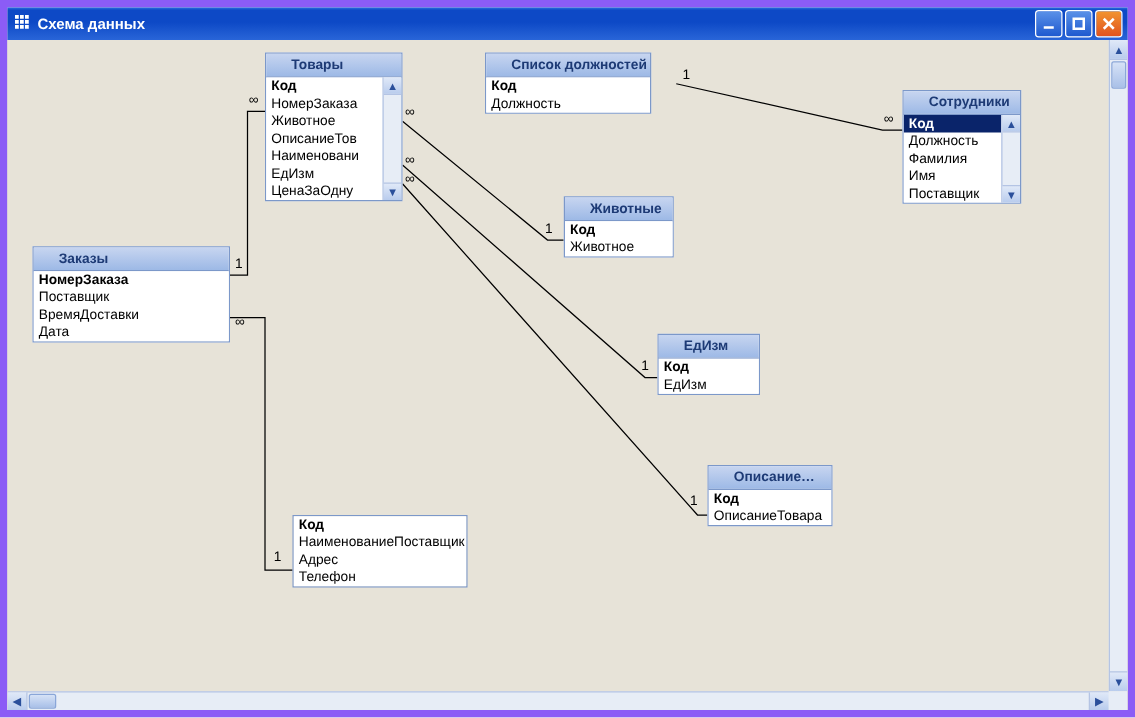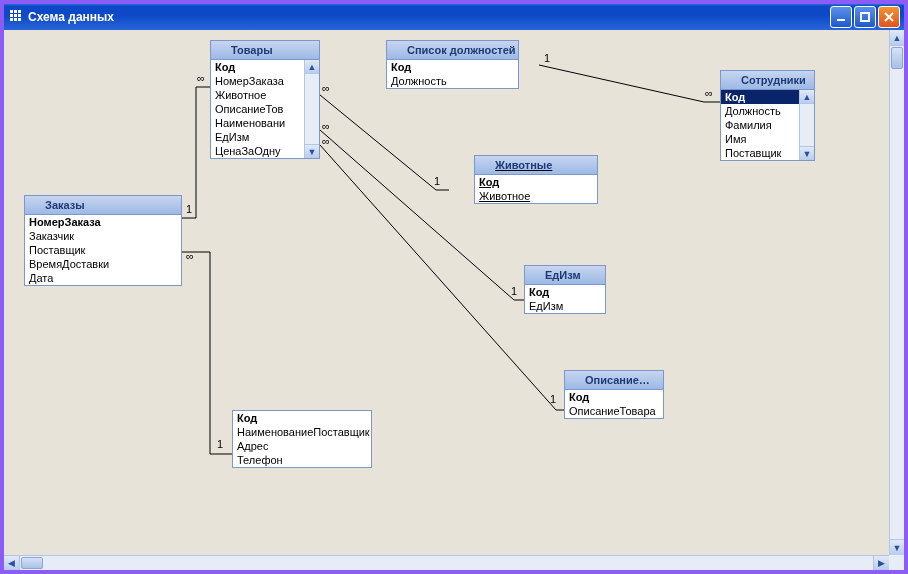--- a/index.html
+++ b/index.html
@@ -1,17 +1,17 @@
 <!DOCTYPE html>
 <html><head>
 <meta charset="utf-8">
 <style>
   * { box-sizing: border-box; margin: 0; padding: 0; }
   html, body { width: 908px; height: 574px; overflow: hidden; font-family: Tahoma, Arial, sans-serif; font-size: 11px; }
-  .window { width: 908px; height: 574px; background: #ece9d8; border: 4px solid #8b5cf6; display: flex; flex-direction: column; }
+  .window { width: 908px; height: 574px; background: #ece9d8; border: 6px solid #8b5cf6; display: flex; flex-direction: column; }
   .titlebar { height: 26px; background: linear-gradient(to bottom, #2a6fe0 0%, #0d49c6 8%, #0d49c6 45%, #2965d8 100%); display: flex; align-items: center; padding: 0 4px 0 6px; color: #fff; font-weight: bold; font-size: 12px; }
   .titlebar .icon-grid { width:14px; height:14px; margin-right:4px; display:inline-grid; grid-template-columns:repeat(3,3px); grid-template-rows:repeat(3,3px); gap:1px; }
   .titlebar .icon-grid span { background:#fff; }
   .titlebar .spacer { flex:1; }
   .winbtn { width:22px; height:22px; margin-left:2px; border:1px solid #fff; border-radius:3px; background: linear-gradient(to bottom,#5a91e8 0%, #1e59cf 100%); display:flex; align-items:center; justify-content:center; color:#fff; font-weight:bold; font-size:13px; cursor:default; }
   .winbtn.close { background: linear-gradient(to bottom,#f2942f 0%, #e0531f 100%); border-color:#fff; }
   .winbtn svg { width:12px; height:12px; }
   .client { flex:1; background: #ece9d8; position: relative; overflow:hidden; }
   .canvas { position:absolute; left:0; top:0; right:15px; bottom:15px; background:#e7e3d8; }
   svg.rel { position:absolute; left:0; top:0; width:100%; height:100%; pointer-events:none; }
@@ -104,21 +104,20 @@
       <span class="label" style="left:507px; top:255px;">1</span>
       <span class="label" style="left:318px; top:105px;">∞</span>
       <span class="label" style="left:546px; top:363px;">1</span>
       <span class="label" style="left:540px; top:22px;">1</span>
       <span class="label" style="left:701px; top:57px;">∞</span>
 
       <div class="table" style="left:20px; top:165px; width:158px;">
         <div class="thead">Заказы</div>
         <div class="tbody">
           <div class="row bold">НомерЗаказа</div>
-          <div class="row">Заказчик</div>
           <div class="row">Поставщик</div>
           <div class="row">ВремяДоставки</div>
           <div class="row">Дата</div>
         </div>
       </div>
 
       <div class="table" style="left:206px; top:10px; width:110px;">
         <div class="thead">Товары</div>
         <div class="listshell">
           <div class="listcol tbody">
@@ -157,21 +156,21 @@
             <div class="row">Поставщик</div>
           </div>
           <div class="vsbar">
             <div class="arrow">▲</div>
             <div class="track"></div>
             <div class="arrow down">▼</div>
           </div>
         </div>
       </div>
 
-      <div class="table" style="left:470px; top:125px; width:124px;text-decoration:underline;">
+      <div class="table" style="left:445px; top:125px; width:88px;">
         <div class="thead">Животные</div>
         <div class="tbody">
           <div class="row bold">Код</div>
           <div class="row">Животное</div>
         </div>
       </div>
 
       <div class="table" style="left:520px; top:235px; width:82px;">
         <div class="thead">ЕдИзм</div>
         <div class="tbody">

